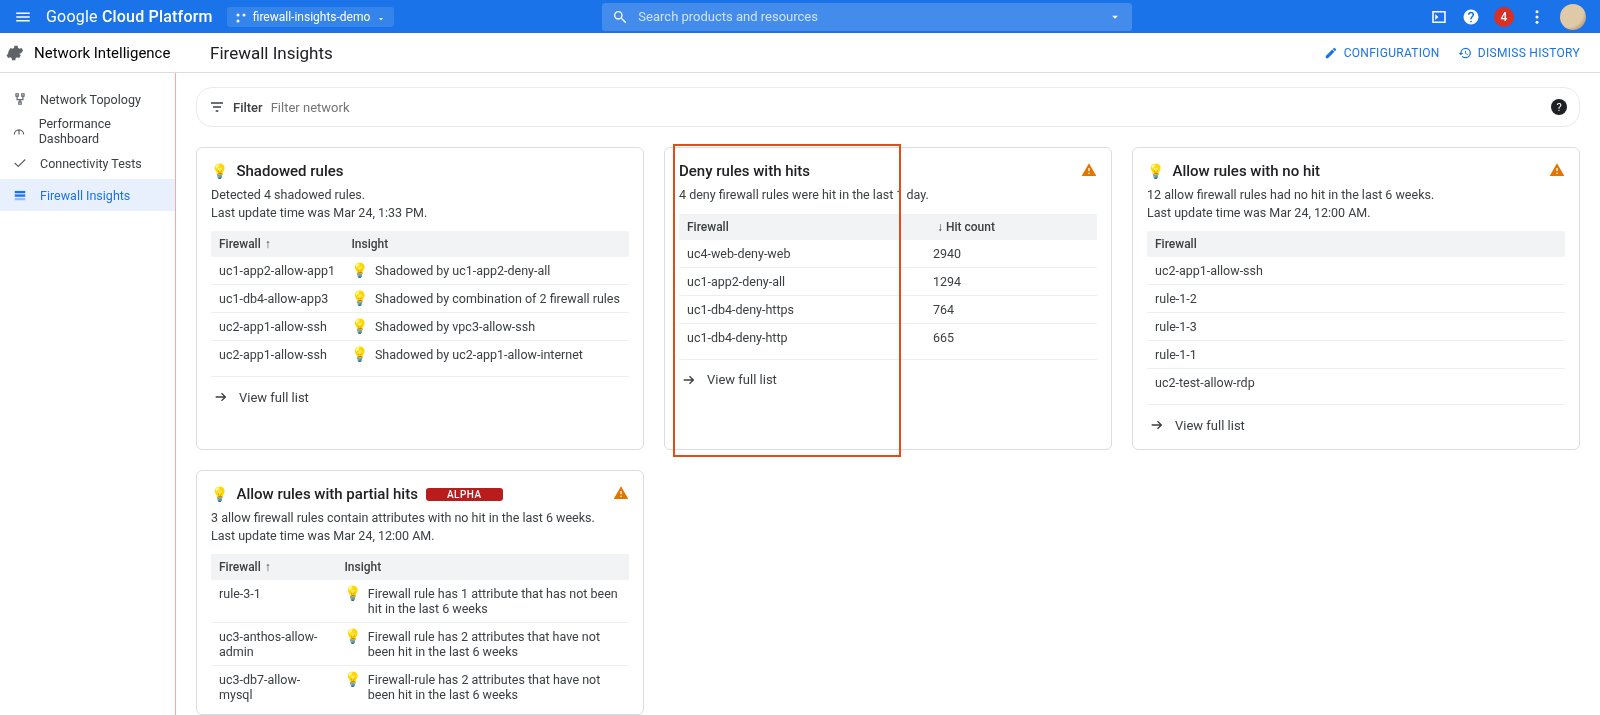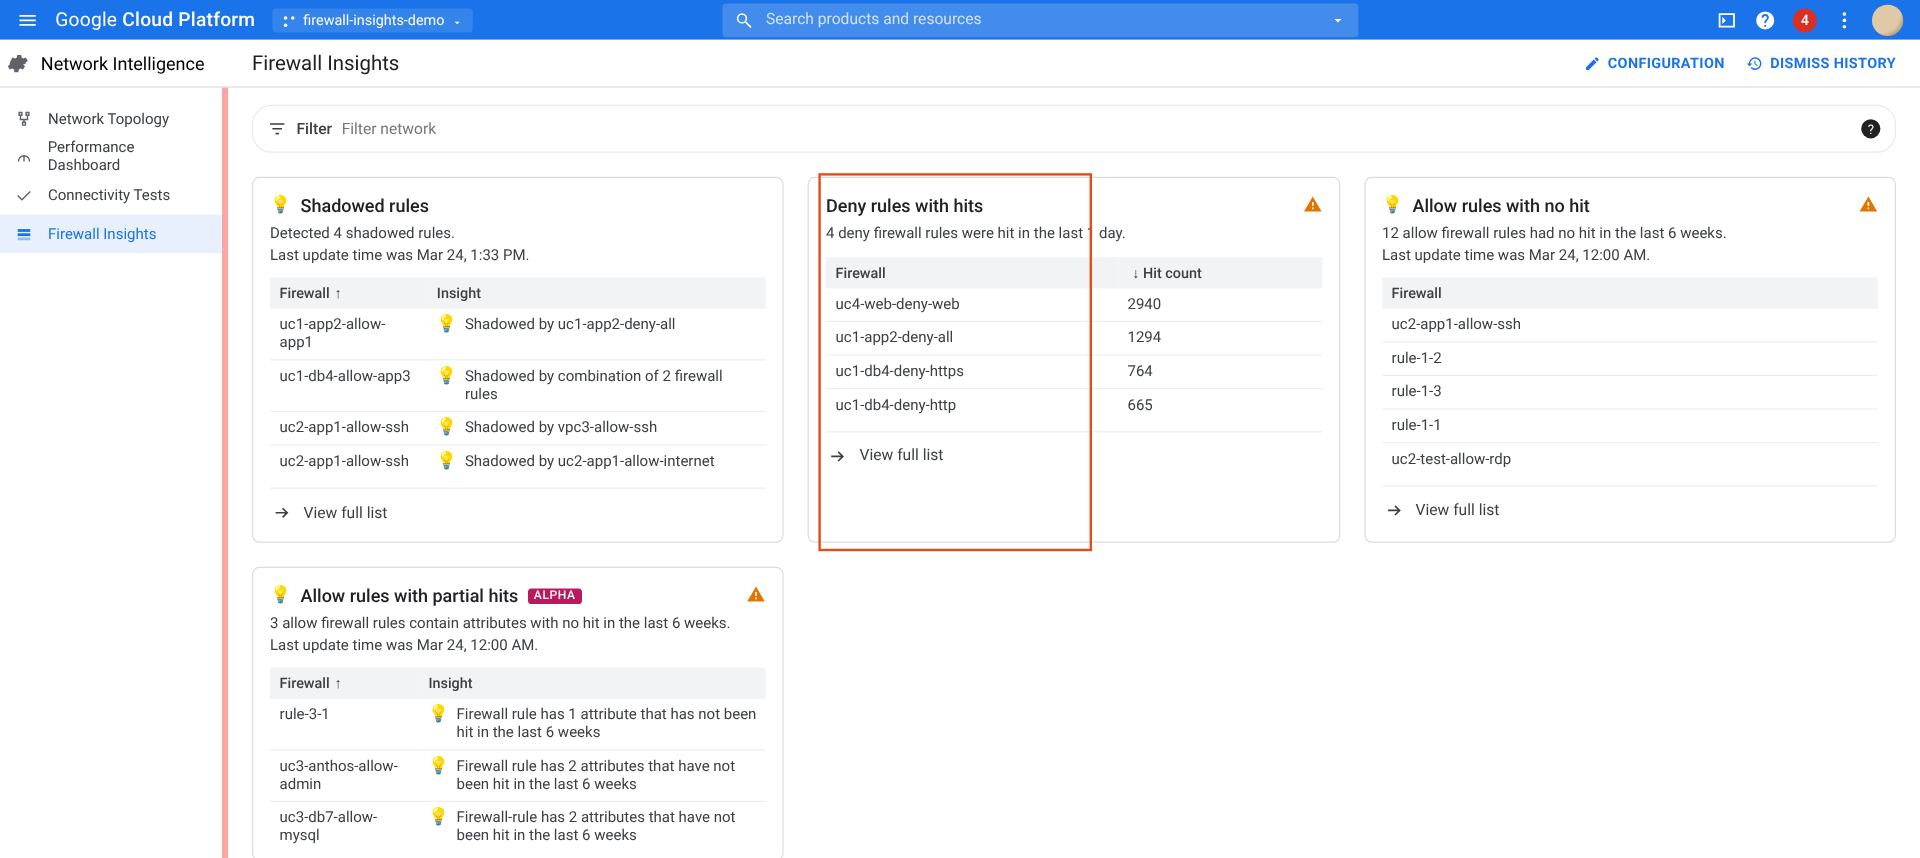--- a/index.html
+++ b/index.html
@@ -54,28 +54,28 @@
   }
   .subheader .product .gear { color: #5f6368; }
   .subheader .page-title {
     padding-left: 20px; font-size: 17px; color: #202124;
   }
   .subheader .actions {
     margin-left: auto; display: flex; gap: 18px; padding-right: 20px;
   }
   .subheader .actions .action {
     display: flex; gap: 6px;
-    color: #1a73e8; font-size: 12px; font-weight: 700; cursor: pointer;
+    color: #1a73e8; font-size: 12px; font-weight: 400; cursor: pointer;
     letter-spacing: .3px;
   }
 
   
   .layout { display: flex; height: calc(715px - 33px - 40px); }
   .sidebar {
-    width: 190px; border-right: 5px solid #fca5a5; padding-top: 10px;
+    width: 176px; border-right: 1px solid #fca5a5; padding-top: 10px;
   }
   .sidebar .navitem {
     display: flex; align-items: center; gap: 12px;
     height: 32px; padding: 0 12px; font-size: 12.5px; color: #3c4043;
     cursor: pointer;
   }
   .sidebar .navitem .navicon { width:16px; display:flex; justify-content:center; color:#5f6368; }
   .sidebar .navitem.active { background: #e8f0fe; color: #1a73e8; }
   .sidebar .navitem.active .navicon { color: #1a73e8; }
 
@@ -109,21 +109,21 @@
     position: absolute; top: 14px; right: 14px; color: #e37400;
   }
   .card.highlight-red::after {
     content: ""; position: absolute; left: 8px; top: -4px;
     width: 224px; height: calc(100% + 8px);
     border: 2px solid #e64a19; pointer-events: none;
   }
   .card-title { display:flex; align-items:center; gap:8px; font-size: 15px; font-weight: 500; color: #202124; }
   .bulb { color:#fbbc04; font-size:14px; line-height:1; }
   .badge-alpha {
-    background: #be185d; color: #fff; font-size: 10px; padding: 1px 5px;
+    background: #b91c1c; color: #fff; font-size: 10px; padding: 1px 21px;
     border-radius: 3px; letter-spacing: .5px;
   }
   .card-sub { margin-top: 6px; line-height: 1.4; color:#3c4043;}
   .table { margin-top: 10px; width: 100%; border-collapse: collapse; }
   .table th {
     background: #f1f3f4; text-align: left; font-weight: 500;
     font-size: 12px; padding: 6px 8px;
   }
   .table th .sort { margin-left:4px; }
   .table td {

